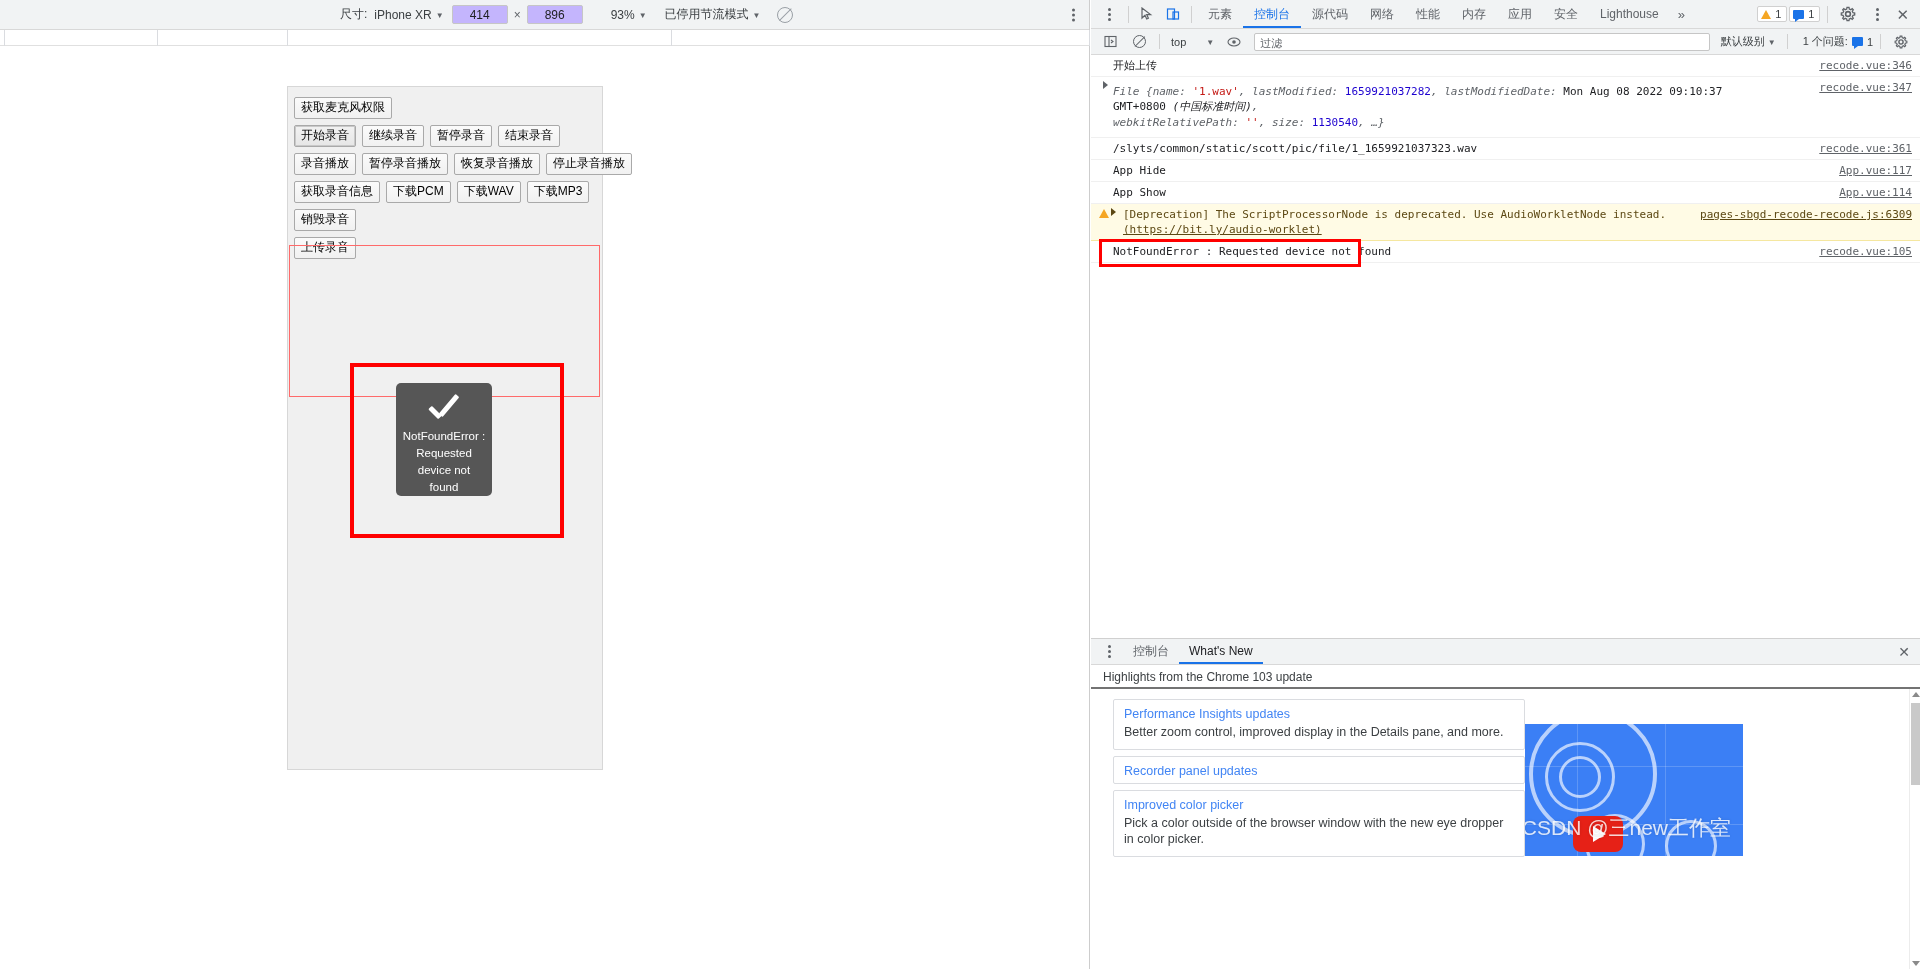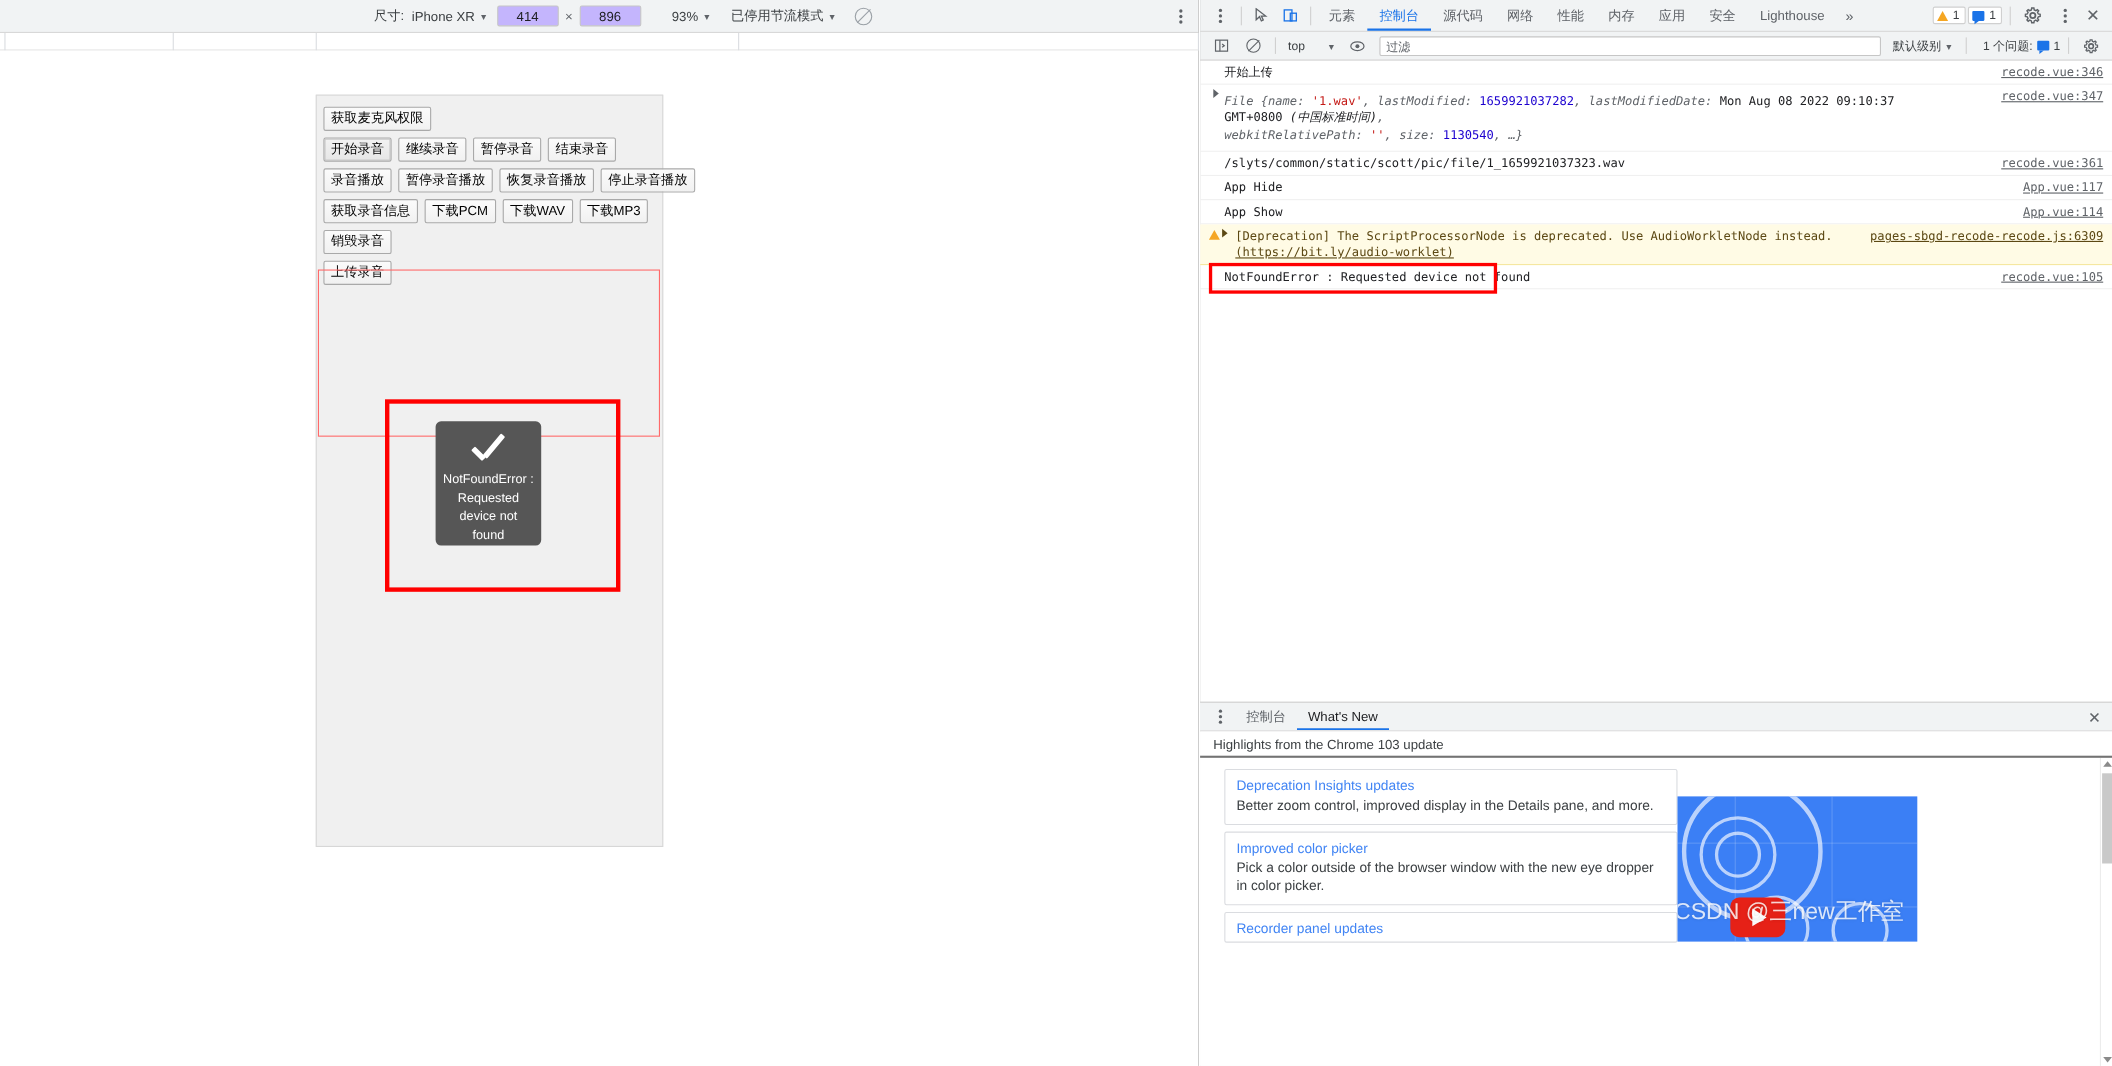--- a/index.html
+++ b/index.html
@@ -132,21 +132,21 @@
   }
   #toast .msg {
     font-size: 11.5px; line-height: 17px; text-align: center;
     padding: 0 6px; font-family: "Liberation Sans", sans-serif;
   }
 
   
   #devtools {
     position: absolute; left: 1091px; top: 0;
     width: 829px; height: 969px;
-    background: #737373;
+    background: #f97316;
     display: flex; flex-direction: column;
   }
   #dt-tabbar {
     height: 29px; background: #f1f3f4;
     border-bottom: 1px solid #d8d8d8;
     display: flex; align-items: center; gap: 0;
     font-size: 12px; color: #5f6368;
     padding: 0 4px;
     flex: none;
   }
@@ -558,29 +558,29 @@
           <span class="x">✕</span>
         </div>
         <div id="drawer-close">✕</div>
       </div>
 
       <div id="wn-header">Highlights from the Chrome 103 update</div>
 
       <div id="wn-body">
         <div id="wn-list">
           <div class="wn-card">
-            <div class="wn-title">Deprecation Insights updates</div>
+            <div class="wn-title">Performance Insights updates</div>
             <div class="wn-desc">Better zoom control, improved display in the Details pane, and more.</div>
+          </div>
+          <div class="wn-card" style="padding-bottom:2px;">
+            <div class="wn-title">Recorder panel updates</div>
           </div>
           <div class="wn-card">
             <div class="wn-title">Improved color picker</div>
             <div class="wn-desc">Pick a color outside of the browser window with the new eye dropper in color picker.</div>
-          </div>
-          <div class="wn-card" style="padding-bottom:2px;">
-            <div class="wn-title">Recorder panel updates</div>
           </div>
         </div>
 
         <div id="wn-image">
           <div class="grid-l" style="left:0;top:42px;width:218px;height:1px;"></div>
           <div class="grid-l" style="left:0;top:100px;width:218px;height:1px;"></div>
           <div class="grid-l" style="left:52px;top:0;width:1px;height:132px;"></div>
           <div class="grid-l" style="left:140px;top:0;width:1px;height:132px;"></div>
           <div class="ring" style="left:20px;top:18px;width:70px;height:70px;"></div>
           <div class="ring" style="left:34px;top:32px;width:42px;height:42px;"></div>

